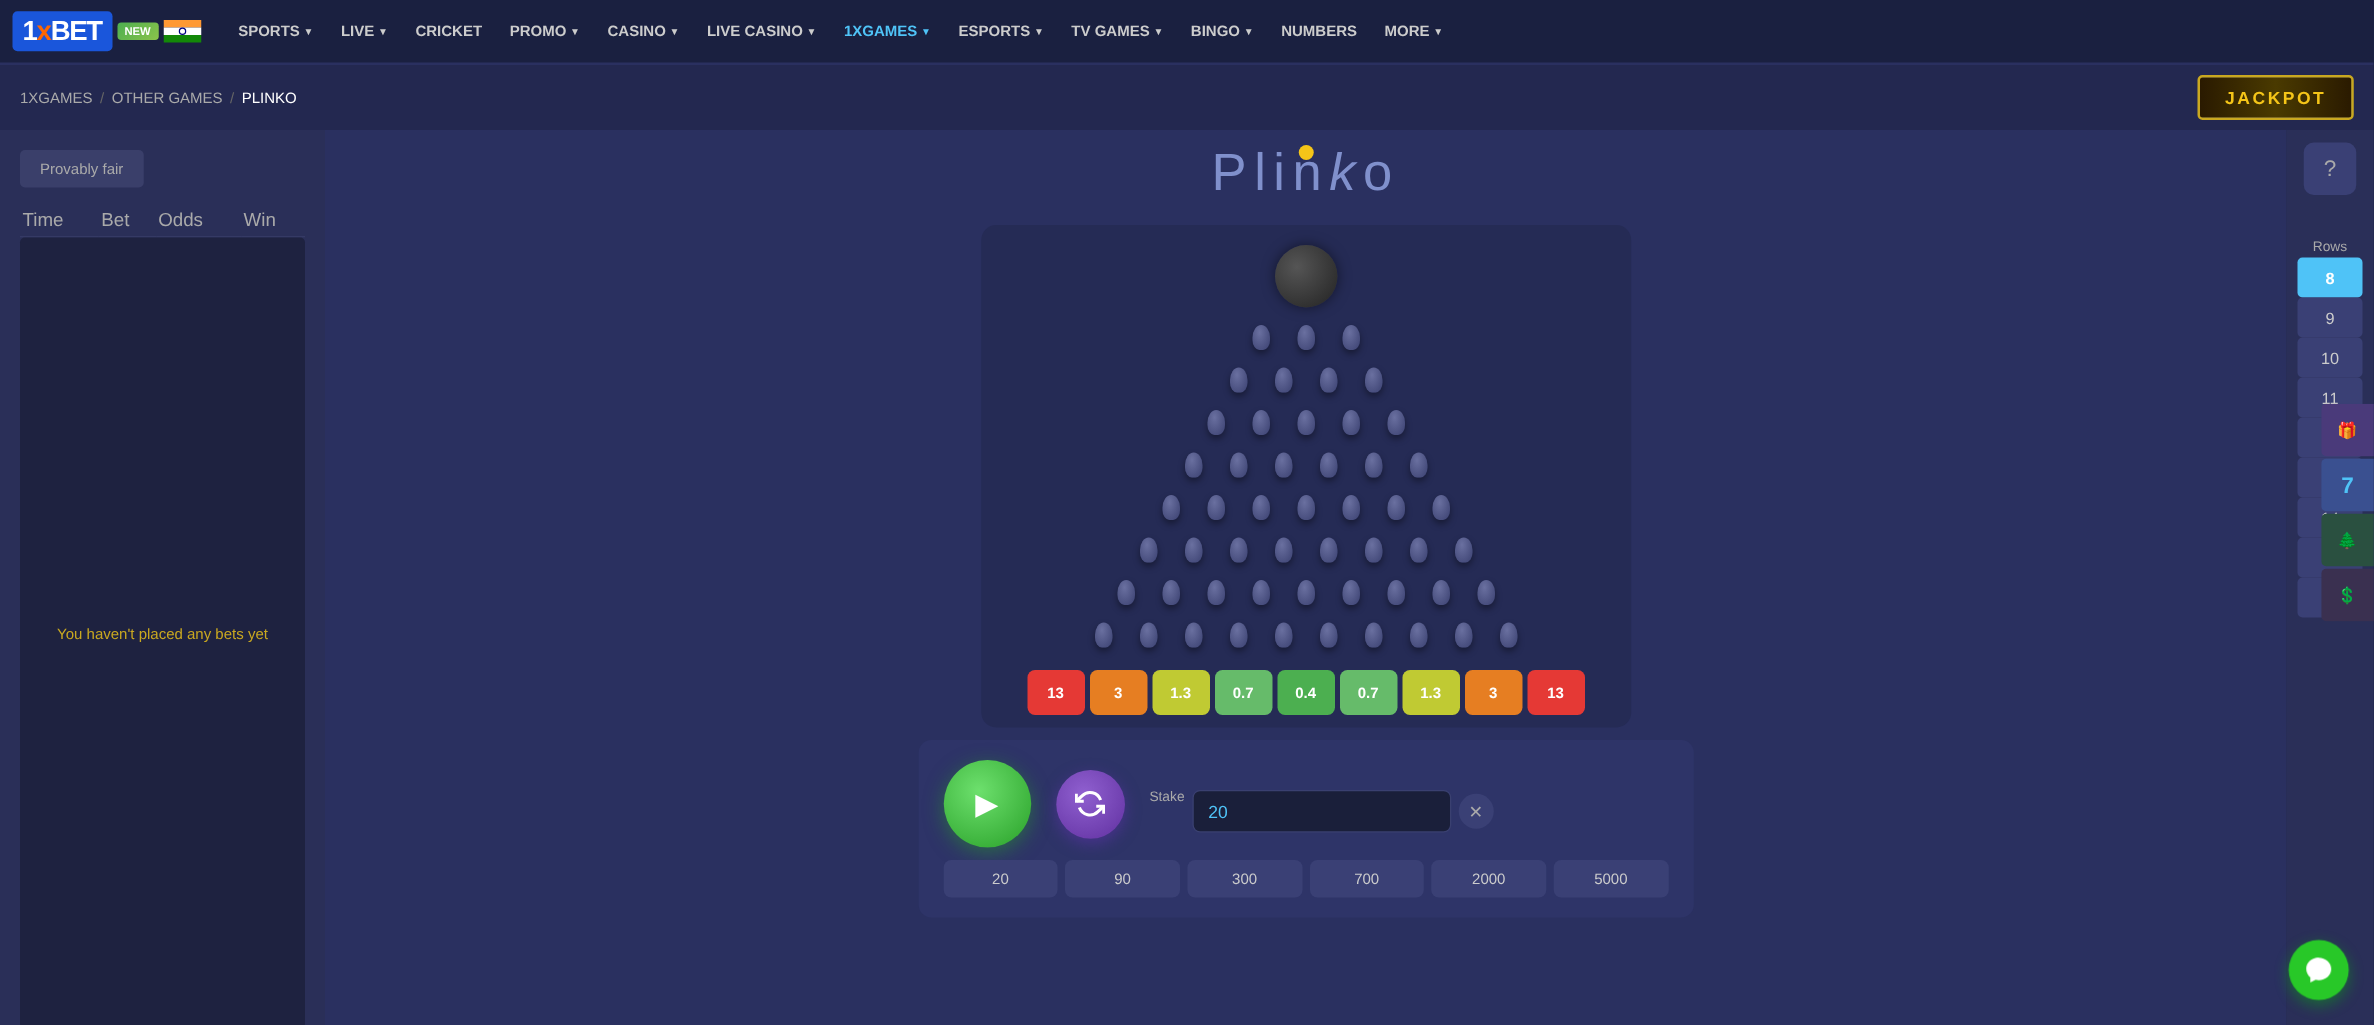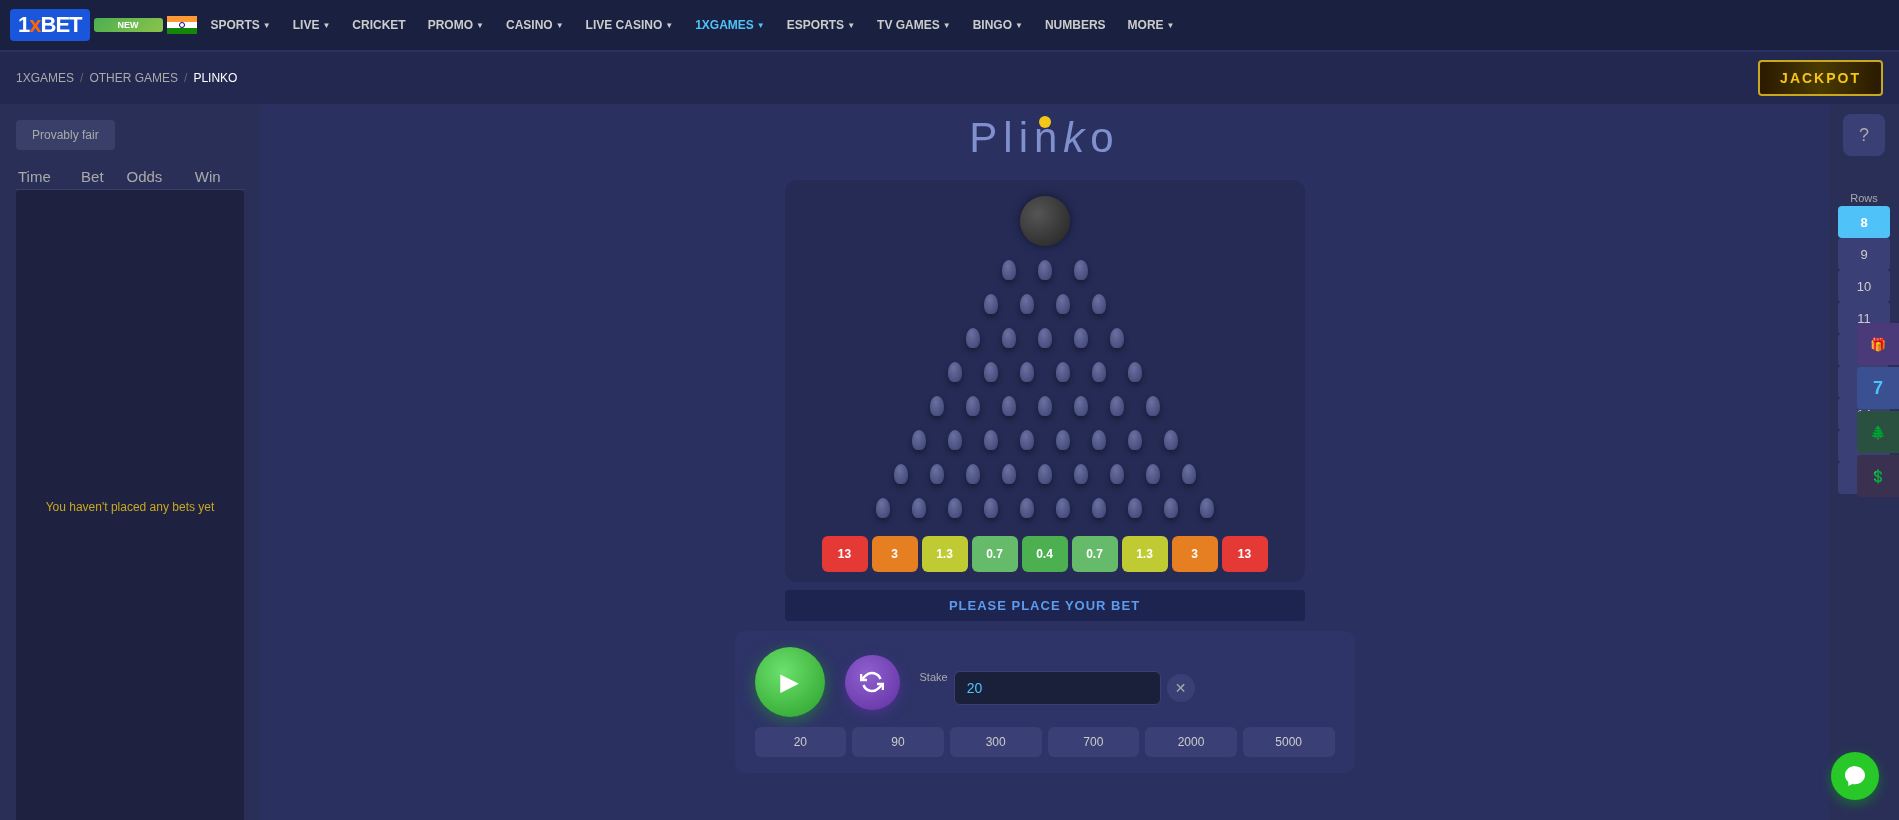--- a/index.html
+++ b/index.html
@@ -7,36 +7,36 @@
 
     
     .navbar {
       background: #1a2040;
       display: flex;
       align-items: center;
       height: 52px;
       padding: 0 10px;
       border-bottom: 2px solid #2a3060;
     }
-    .logo-area { display: flex; align-items: center; margin-right: 4px; }
+    .logo-area { display: flex; align-items: center; margin-right: 20px; }
     .logo-text {
       background: #1a56db;
       color: #fff;
       font-weight: 900;
       font-size: 22px;
       padding: 3px 8px;
       border-radius: 4px;
       letter-spacing: -1px;
     }
     .new-badge {
       background: linear-gradient(135deg, #4caf50, #8bc34a);
       color: #fff;
       font-size: 9px;
       font-weight: bold;
-      padding: 2px 24px;
+      padding: 2px 6px;
       border-radius: 3px;
       margin-left: 4px;
     }
     .india-flag { width: 30px; height: 18px; margin-left: 4px; display: inline-block; }
     .nav-items { display: flex; align-items: center; gap: 2px; flex: 1; }
     .nav-item {
       color: #ccc;
       font-size: 12px;
       font-weight: 600;
       padding: 6px 10px;
@@ -520,21 +520,20 @@
         <div class="mult-box" style="background:#c0ca33;">1.3</div>
         <div class="mult-box" style="background:#66bb6a;">0.7</div>
         <div class="mult-box" style="background:#4caf50;">0.4</div>
         <div class="mult-box" style="background:#66bb6a;">0.7</div>
         <div class="mult-box" style="background:#c0ca33;">1.3</div>
         <div class="mult-box" style="background:#e67e22;">3</div>
         <div class="mult-box" style="background:#e53935;">13</div>
       </div>
     </div>
 
-    <div class="place-bet-bar">PLEASE PLACE YOUR BET</div>
 
     <div class="controls-area">
       <div class="controls-top">
 
 
         <button class="play-btn">▶</button>
 
         <button class="auto-btn">
           <svg width="24" height="24" viewBox="0 0 24 24" fill="none" stroke="#fff" stroke-width="2.5">
             <path d="M1 4v6h6M23 20v-6h-6"></path>

